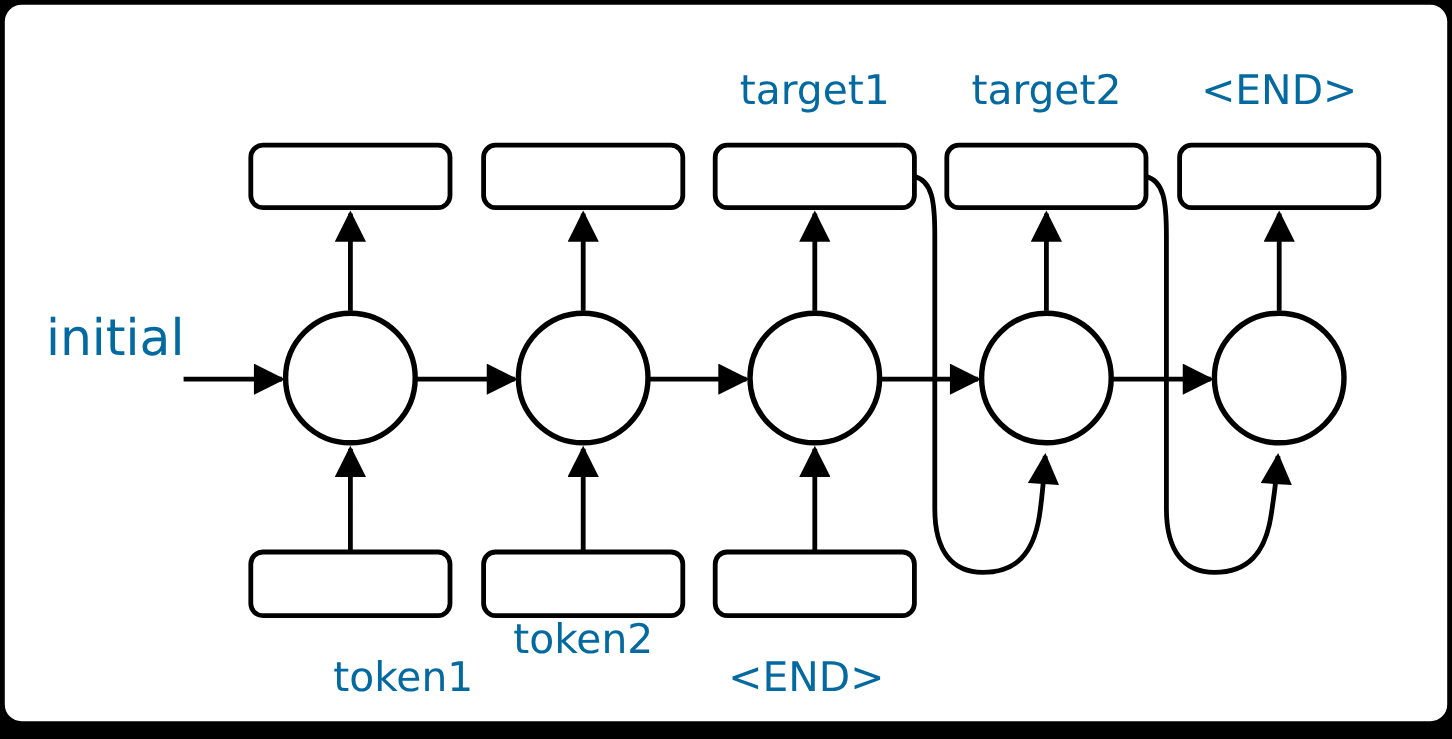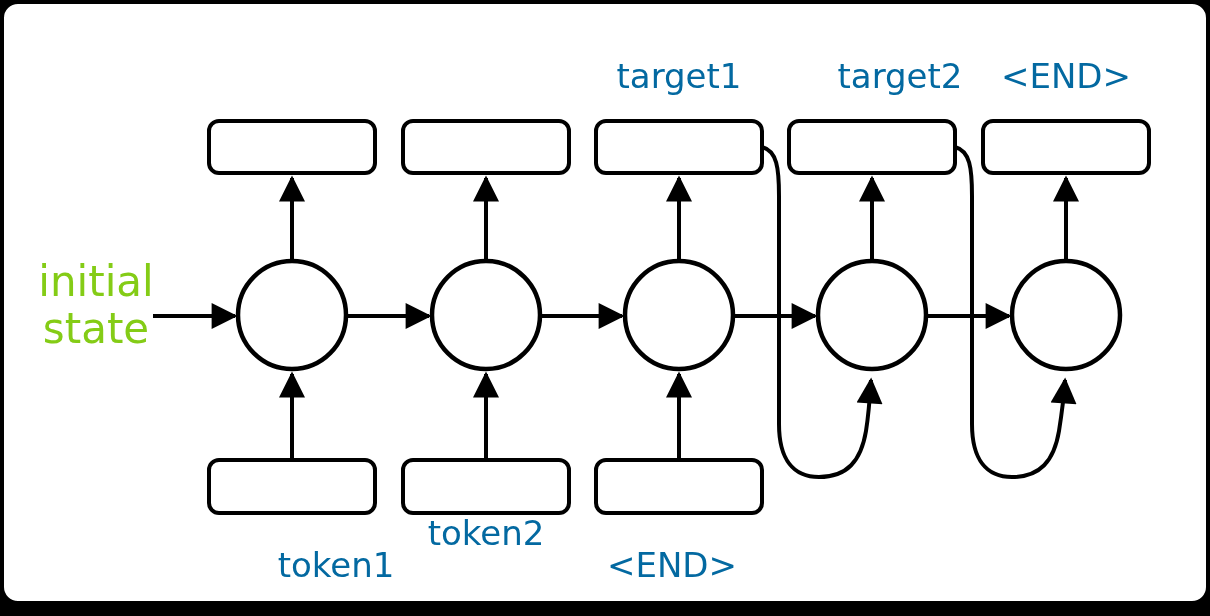--- a/index.html
+++ b/index.html
@@ -45,21 +45,21 @@
     line-height: 45px;
     white-space: nowrap;
     text-align: center;
     transform: translateX(-50%);
   }
   .initial-label {
     position: absolute;
     left: 16px;
     top: 258px;
     width: 160px;
-    color: #84cc16;
+    color: #0369a1;
     font-size: 42px;
     line-height: 47px;
     text-align: center;
   }
 </style>
 </head>
 <body>
 
 <div class="stage">
 
@@ -104,24 +104,23 @@
     <path class="shape" d="M 292 459 L 292 374" stroke-width="4" marker-end="url(#arrow)"></path>
     <path class="shape" d="M 486 459 L 486 374" stroke-width="4" marker-end="url(#arrow)"></path>
     <path class="shape" d="M 679 459 L 679 374" stroke-width="4" marker-end="url(#arrow)"></path>
 
     <path class="shape" d="M 762 147 C 777 151 779 168 779 196 L 779 424 C 779 460 794 477 819 477 C 847 477 861 461 866 431 C 869 412 870 396 871 380" stroke-width="4" marker-end="url(#arrow)"></path>
     <path class="shape" d="M 955 147 C 970 151 972 168 972 196 L 972 424 C 972 460 987 477 1012 477 C 1040 477 1054 461 1059 431 C 1062 412 1064 396 1065 380" stroke-width="4" marker-end="url(#arrow)"></path>
   </svg>
 
   <div class="initial-label">
     <div>initial</div>
-    <div>state</div>
   </div>
 
   <div class="lbl" style="left:679px; top:54px;">target1</div>
-  <div class="lbl" style="left:872px; top:54px;margin-left:28px;">target2</div>
+  <div class="lbl" style="left:872px; top:54px;">target2</div>
   <div class="lbl" style="left:1066px; top:54px;">&lt;END&gt;</div>
 
   <div class="lbl" style="left:292px; top:543px;margin-left:44px;">token1</div>
   <div class="lbl" style="left:486px; top:511px;">token2</div>
   <div class="lbl" style="left:672px; top:543px;">&lt;END&gt;</div>
 
 </div>
 
 </body></html>

